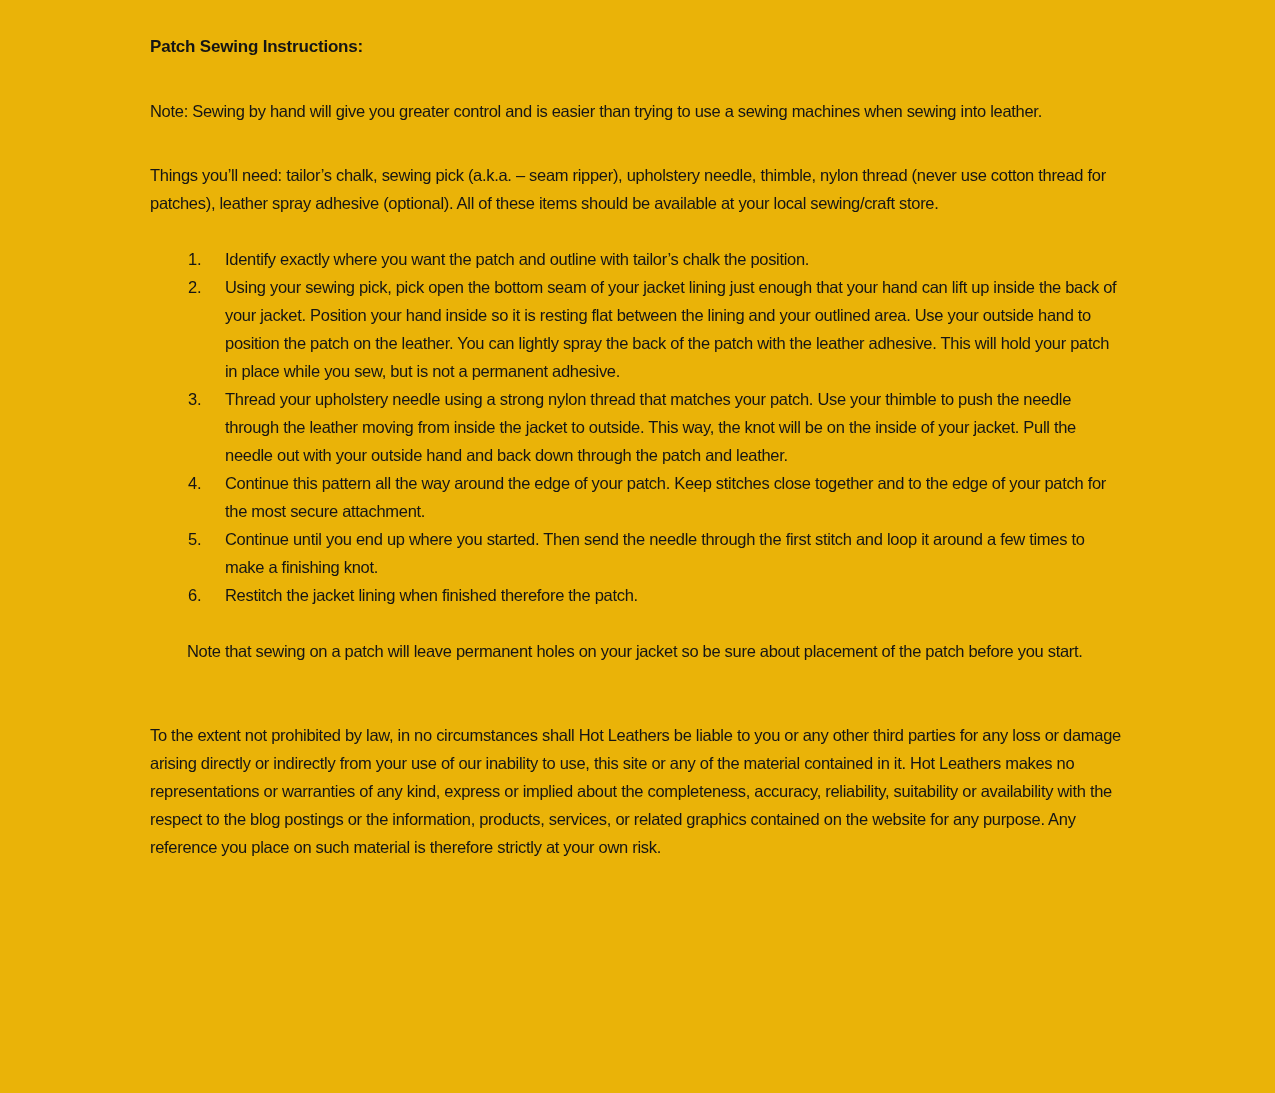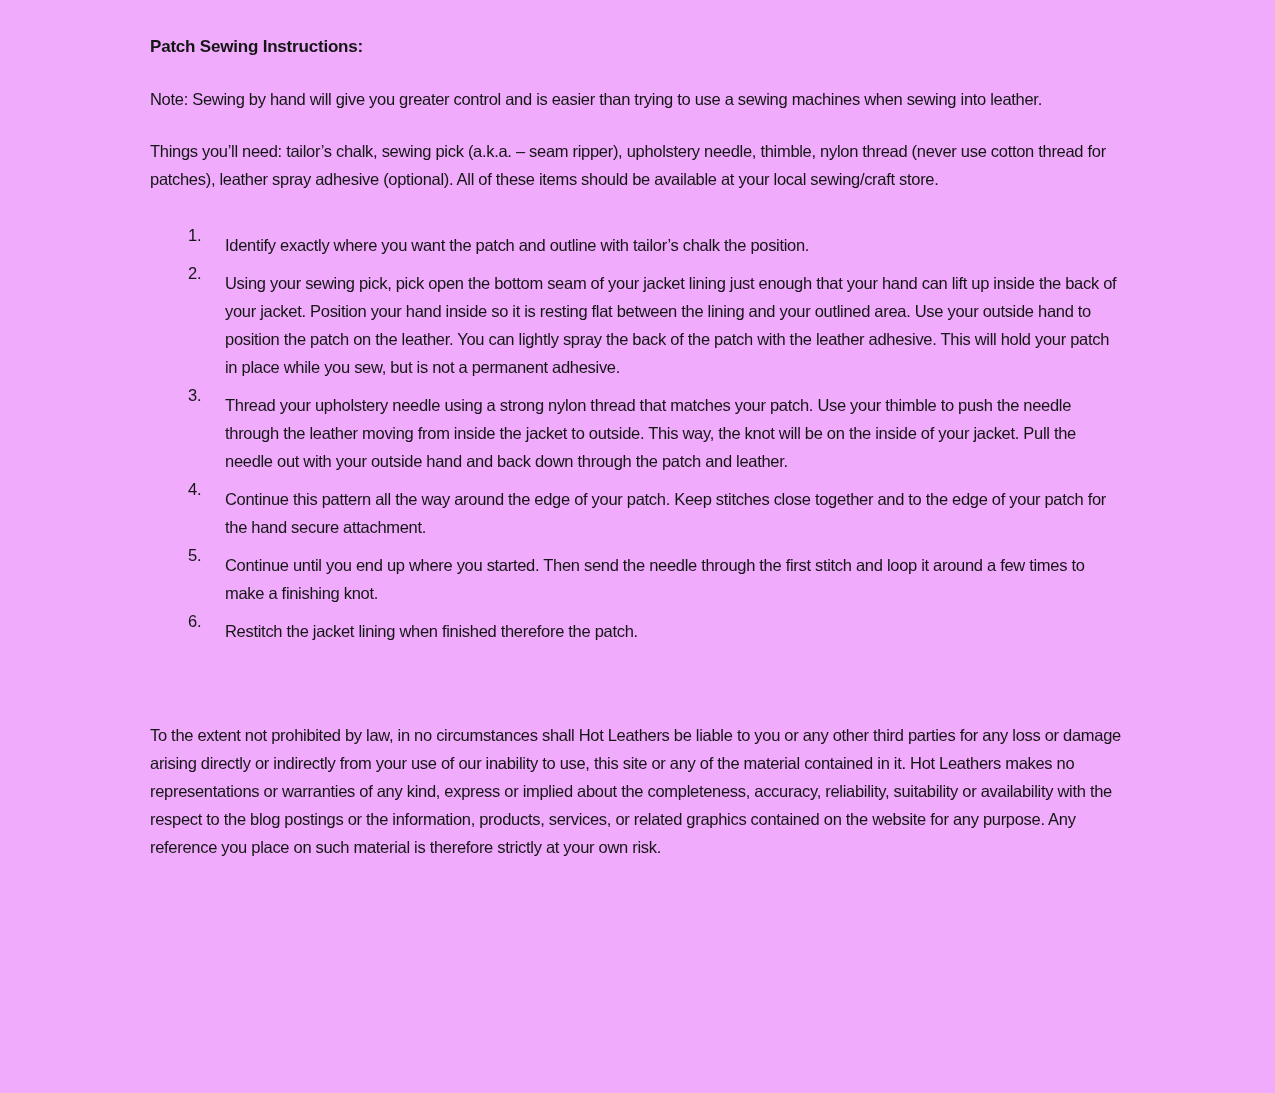--- a/index.html
+++ b/index.html
@@ -12,66 +12,65 @@
     height: 1093px;
     font-family: "Liberation Sans", sans-serif;
     color: #151515;
     -webkit-font-smoothing: antialiased;
   }
   .page {
     box-sizing: border-box;
     width: 1275px;
     height: 1093px;
     padding: 33px 150px 0 150px;
-    background: #f0abfc;
+    background: #eab308;
     overflow: hidden;
   }
   .doc-text {
     font-size: 16.5px;
     line-height: 28px;
     letter-spacing: -0.3px;
   }
   .doc-title {
     font-size: 17px;
     font-weight: bold;
     line-height: 28px;
     letter-spacing: -0.2px;
     margin: 0;
   }
   p {
     margin: 0;
   }
   .para {
-    margin-top: 24px;
+    margin-top: 36px;
   }
   ol.steps {
     list-style: none;
     margin: 28px 0 0 0;
     padding: 0 0 0 38px;
   }
   ol.steps li {
     display: flex;
     align-items: flex-start;
   }
   ol.steps .num {
     flex: 0 0 37px;
     width: 37px;
   }
   ol.steps .step-text {
     flex: 1 1 auto;
-    margin-top: 10px;
   }
   .indented-note {
     margin-left: 37px;
   }
   .note-block {
     margin-top: 28px;
   }
   .disclaimer {
-    margin-top: 76px;
+    margin-top: 56px;
   }
 </style>
 </head>
 <body>
 
 <div class="page">
 
   <h1 class="doc-title">Patch Sewing Instructions:</h1>
 
   <p class="doc-text para">Note: Sewing by hand will give you greater control and is easier than trying to use a sewing machines when sewing into leather.</p>
@@ -86,30 +85,31 @@
     <li>
       <span class="num">2.</span>
       <span class="step-text">Using your sewing pick, pick open the bottom seam of your jacket lining just enough that your hand can lift up inside the back of your jacket. Position your hand inside so it is resting flat between the lining and your outlined area. Use your outside hand to position the patch on the leather. You can lightly spray the back of the patch with the leather adhesive. This will hold your patch in place while you sew, but is not a permanent adhesive.</span>
     </li>
     <li>
       <span class="num">3.</span>
       <span class="step-text">Thread your upholstery needle using a strong nylon thread that matches your patch. Use your thimble to push the needle through the leather moving from inside the jacket to outside. This way, the knot will be on the inside of your jacket. Pull the needle out with your outside hand and back down through the patch and leather.</span>
     </li>
     <li>
       <span class="num">4.</span>
-      <span class="step-text">Continue this pattern all the way around  the edge of your patch. Keep stitches close together and to the edge of your patch for the hand secure attachment.</span>
+      <span class="step-text">Continue this pattern all the way around  the edge of your patch. Keep stitches close together and to the edge of your patch for the most secure attachment.</span>
     </li>
     <li>
       <span class="num">5.</span>
       <span class="step-text">Continue until you end up where you started. Then send the needle through the first stitch and loop it around a few times to make a finishing knot.</span>
     </li>
     <li>
       <span class="num">6.</span>
       <span class="step-text">Restitch the jacket lining when finished therefore the patch.</span>
     </li>
   </ol>
 
   <div class="indented-note note-block doc-text">
+    <p>Note that sewing on a patch will leave permanent holes on your jacket so be sure about placement of the patch before you start.</p>
   </div>
 
   <p class="doc-text disclaimer">To the extent not prohibited by law, in no circumstances shall Hot Leathers be liable to you or any other third parties for any loss or damage arising directly or indirectly from your use of our inability to use, this site or any of the material contained in it. Hot Leathers makes no representations or warranties of any kind, express or implied about the completeness, accuracy, reliability, suitability or availability with the respect to the blog postings or the information, products, services, or related graphics contained on the website for any purpose. Any reference you place on such material is therefore strictly at your own risk.</p>
 
 </div>
 
 </body></html>

